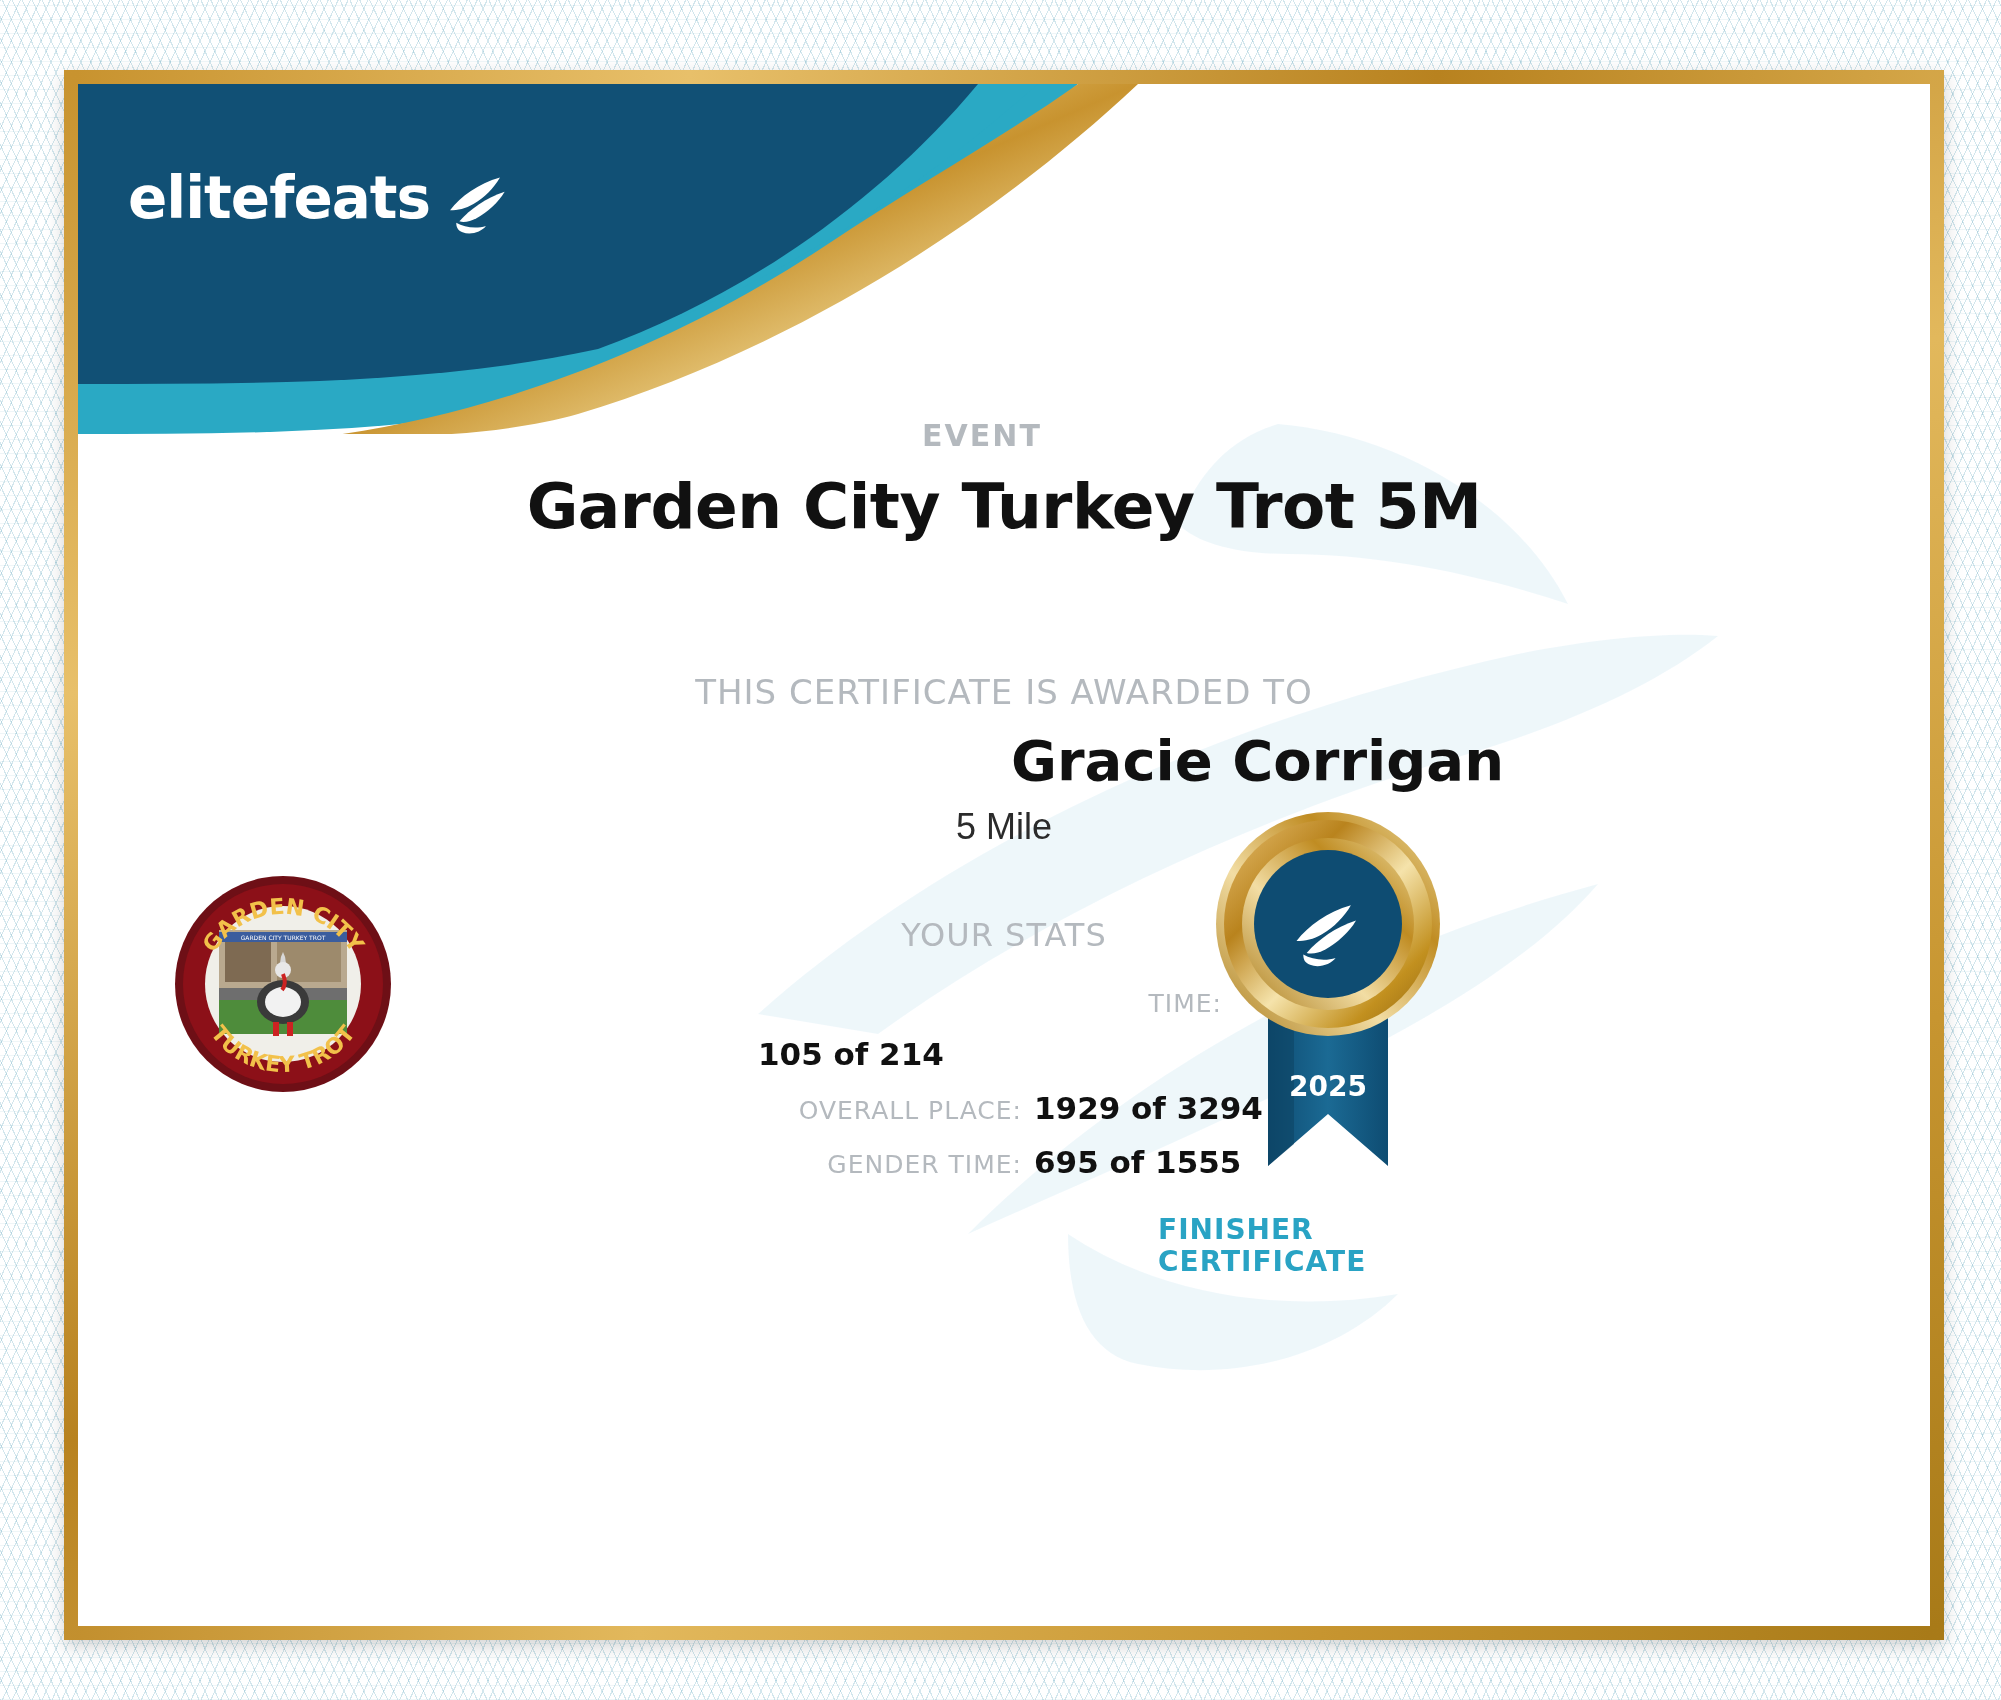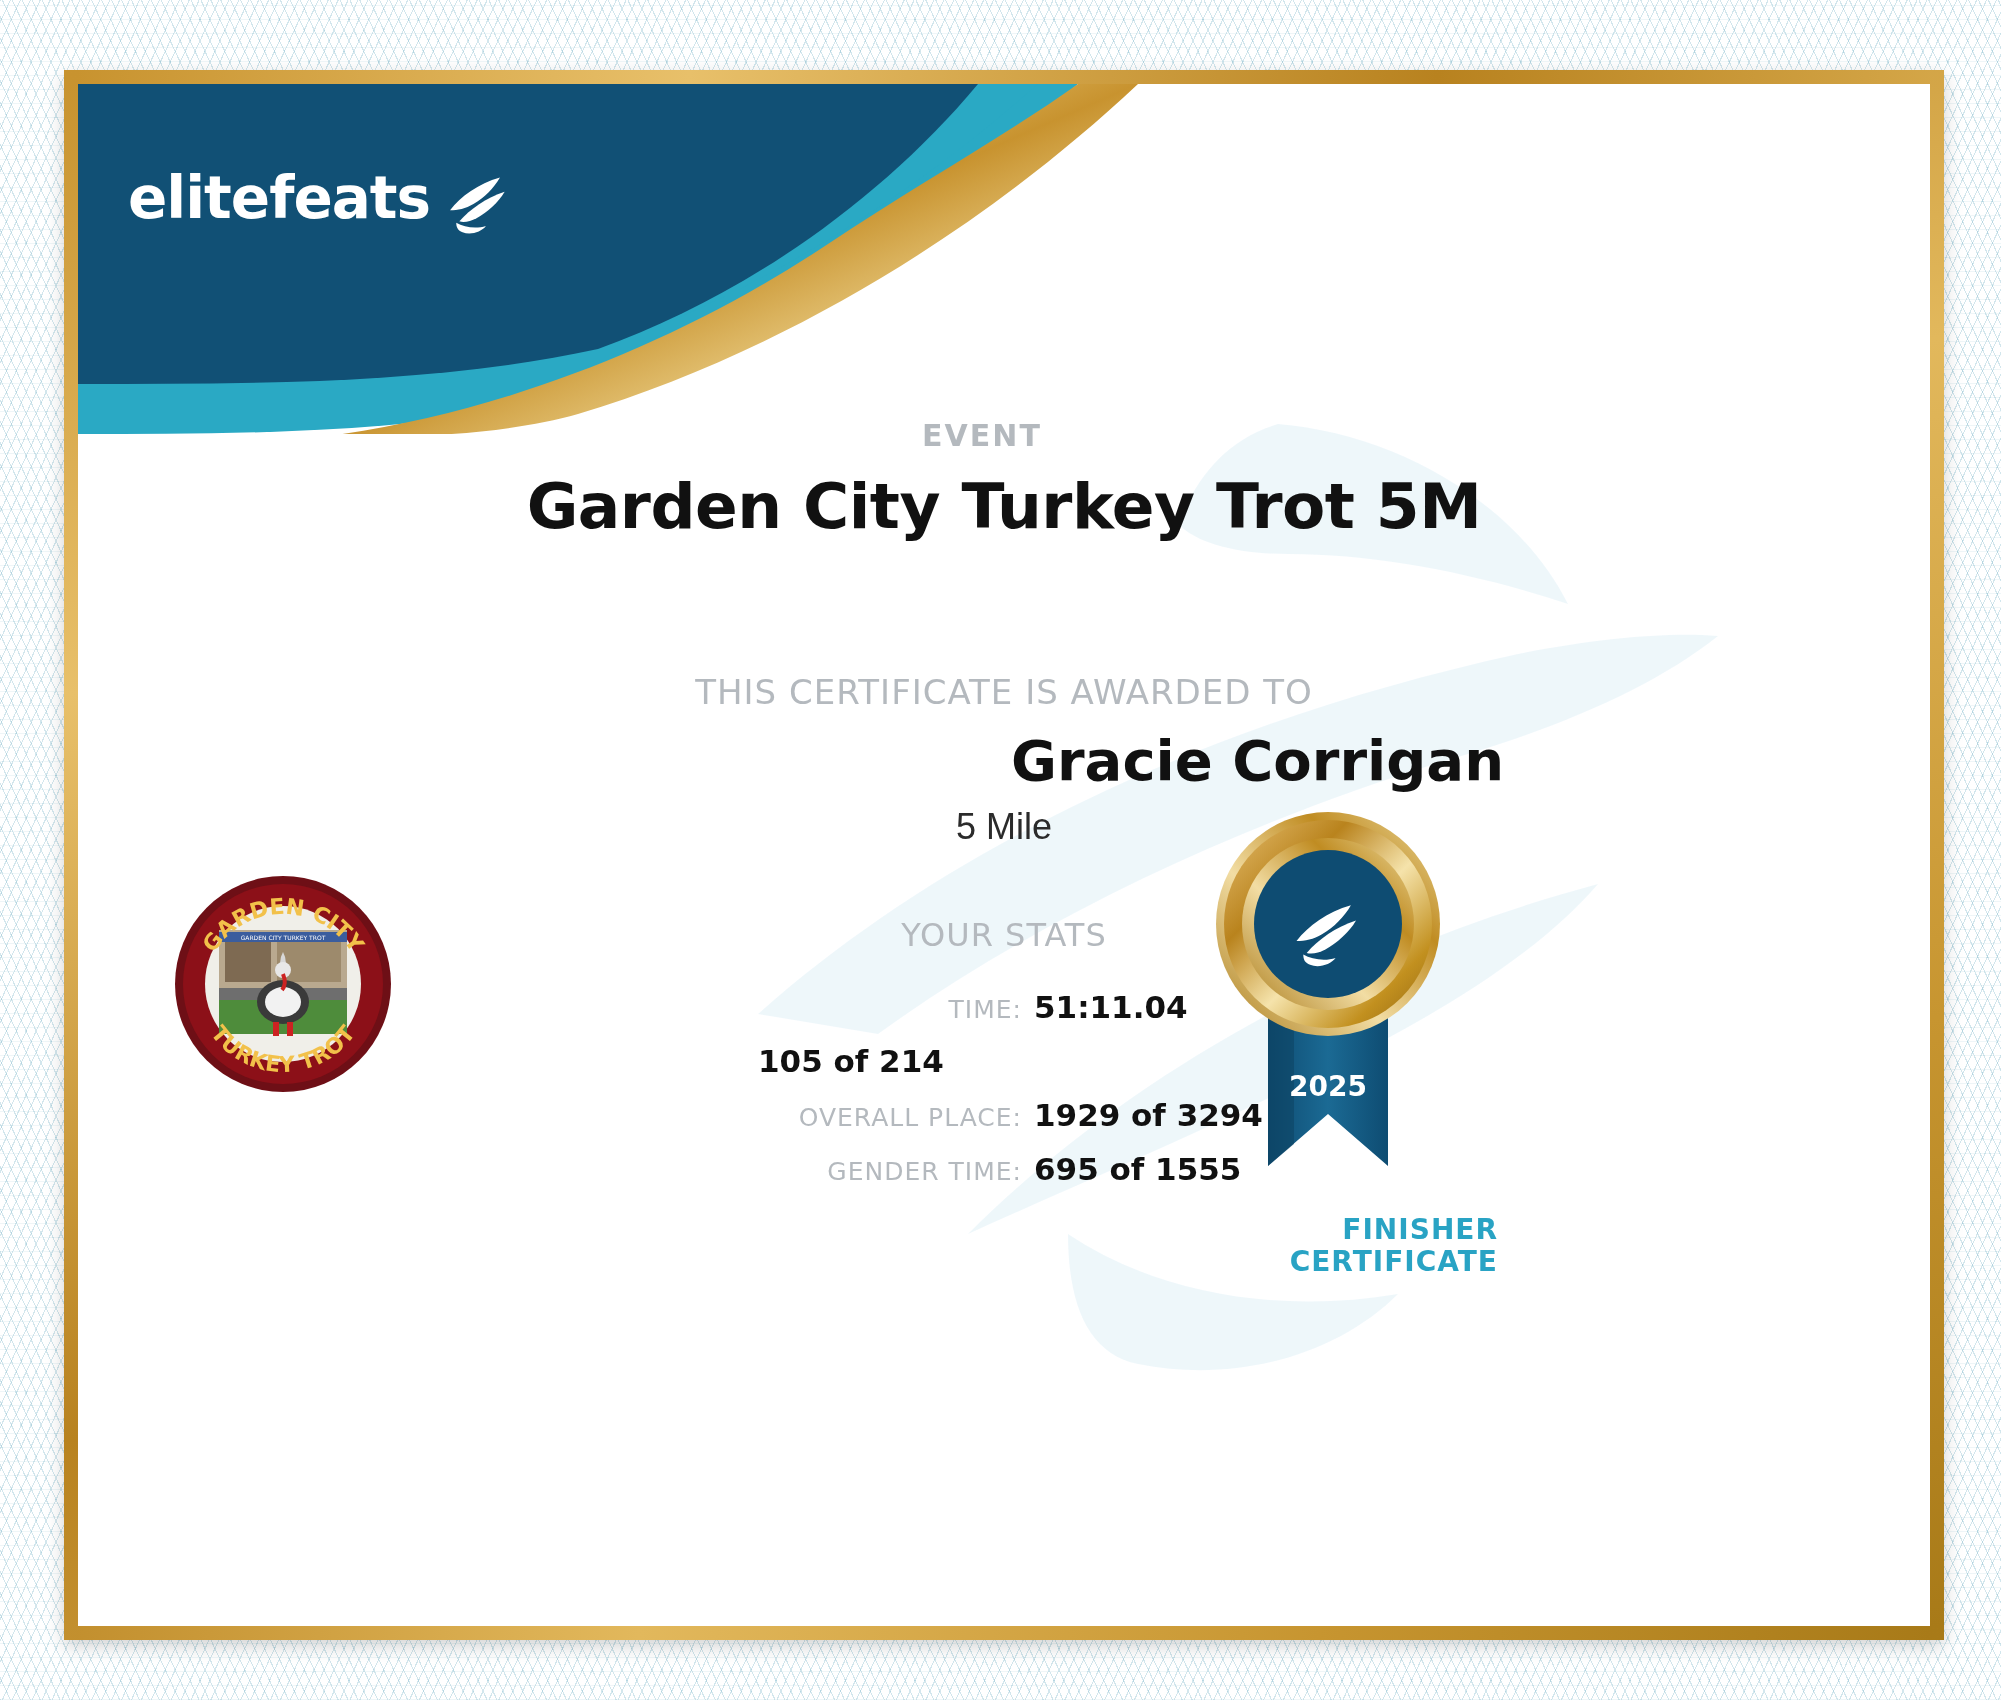--- a/index.html
+++ b/index.html
@@ -214,21 +214,21 @@
     left: 1120px;
     top: 712px;
     width: 260px;
     height: 400px;
   }
   .finisher-text {
     position: absolute;
     left: 1080px;
     top: 1130px;
     width: 340px;
-    text-align: right;
+    text-align: left;
     color: #29a3c4;
     font-size: 28px;
     font-weight: bold;
     line-height: 1.15;
     font-family: "DejaVu Sans", sans-serif;
     letter-spacing: 1px;
   }
 </style>
 </head>
 <body>
@@ -286,21 +286,20 @@
 
       <div class="label-muted awarded-label">THIS CERTIFICATE IS AWARDED TO</div>
       <div class="recipient">Gracie Corrigan</div>
       <div class="division">5 Mile</div>
 
       <div class="label-muted stats-label">YOUR STATS</div>
 
       <div class="stats">
         <div class="stat-row">
           <div class="stat-key">TIME:</div>
-          <div class="stat-val">51:11.04</div>
         </div>
         <div class="stat-row">
           <div class="stat-val">105 of 214</div>
         </div>
         <div class="stat-row">
           <div class="stat-key">OVERALL PLACE:</div>
           <div class="stat-val">1929 of 3294</div>
         </div>
         <div class="stat-row">
           <div class="stat-key">GENDER TIME:</div>

